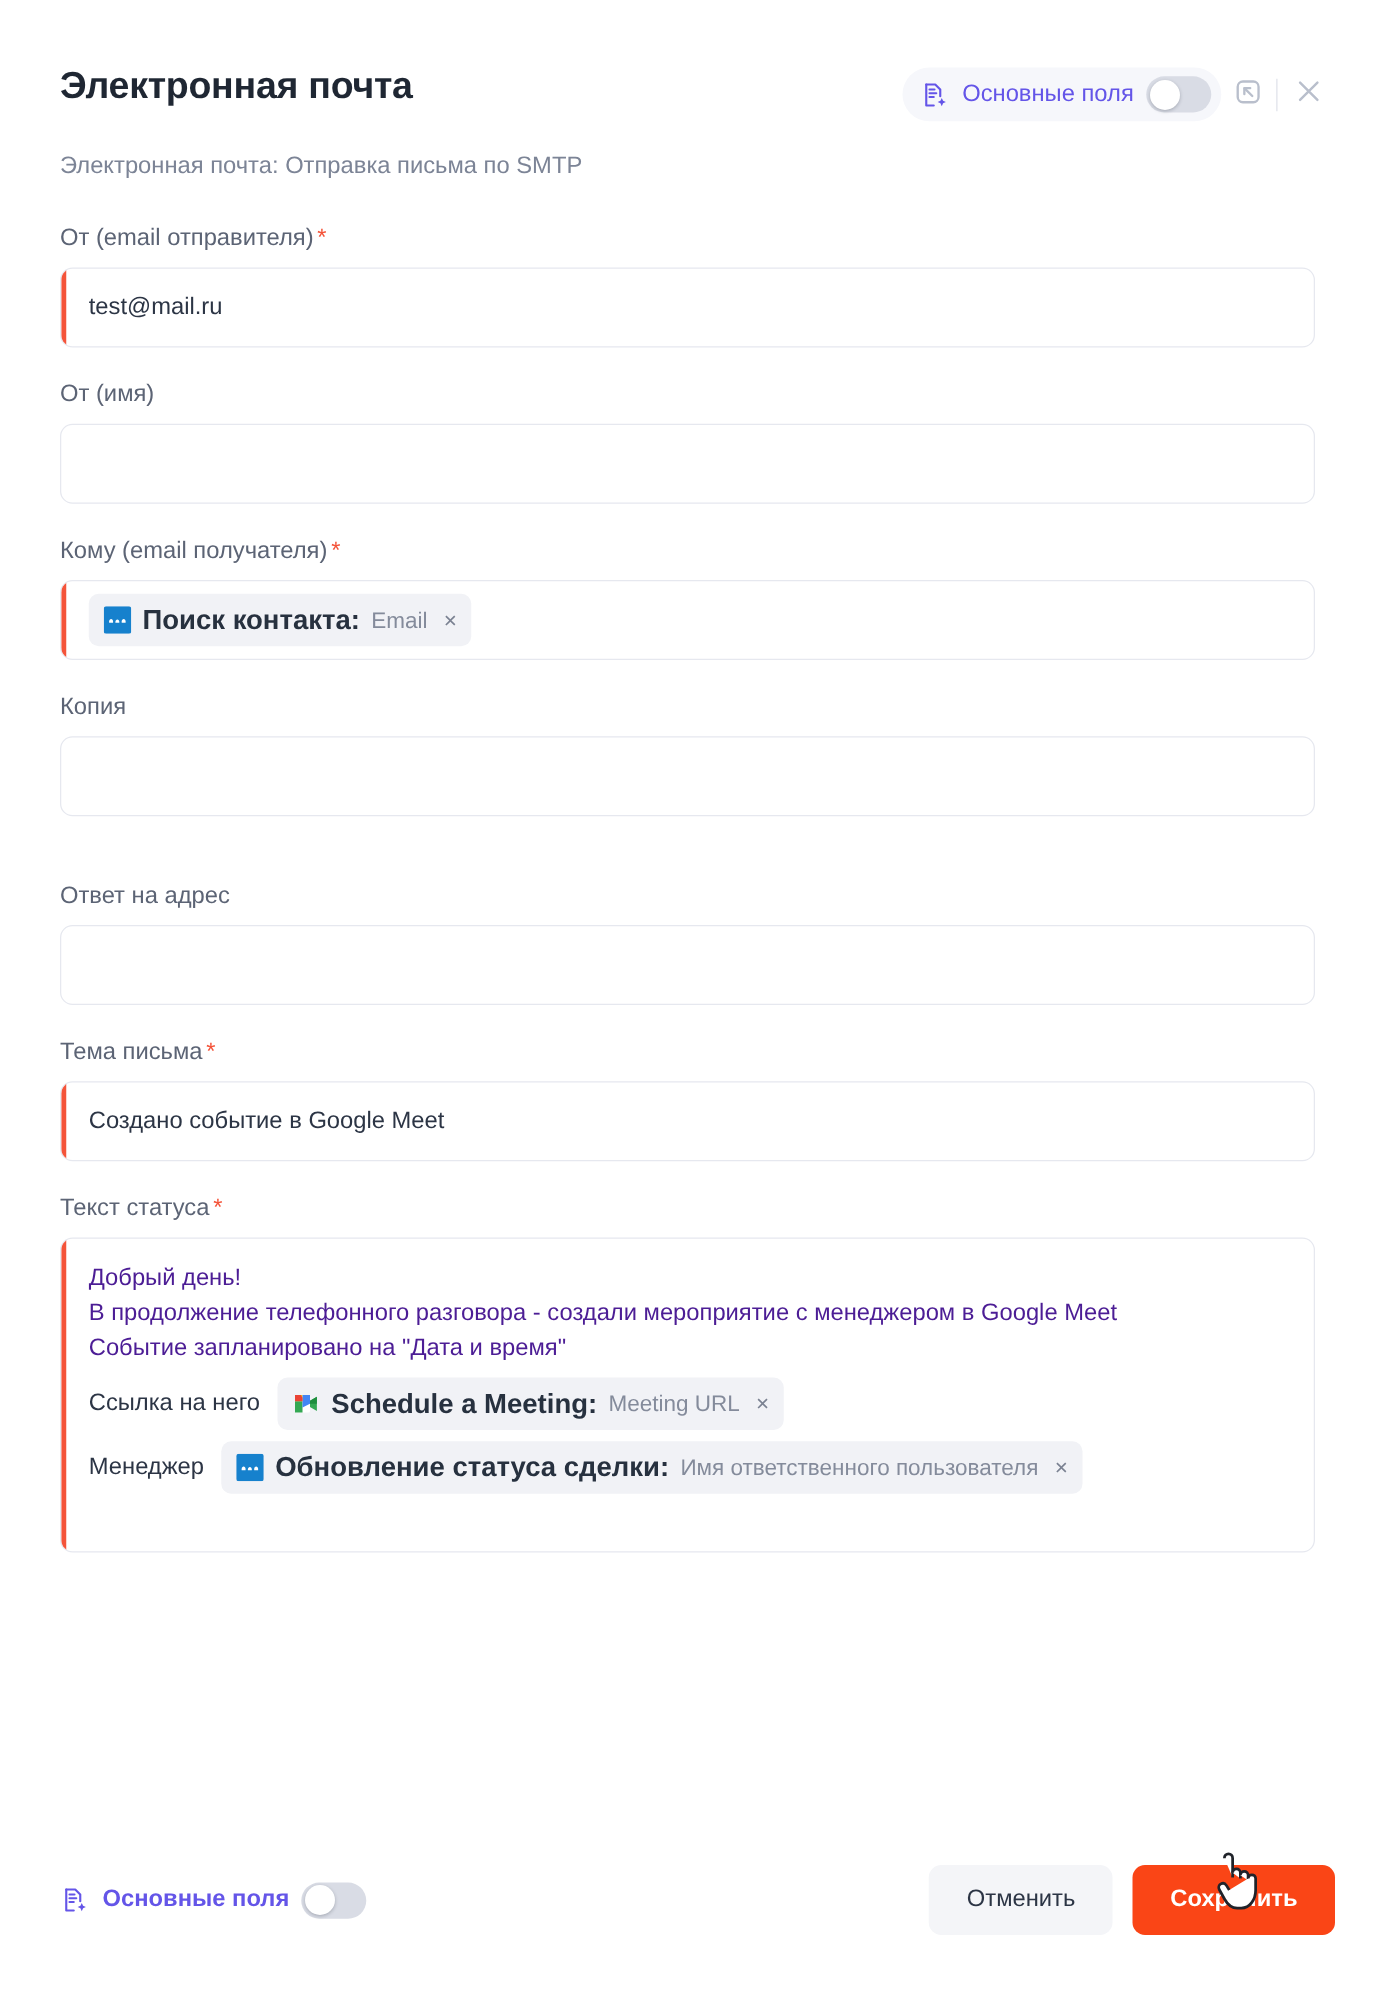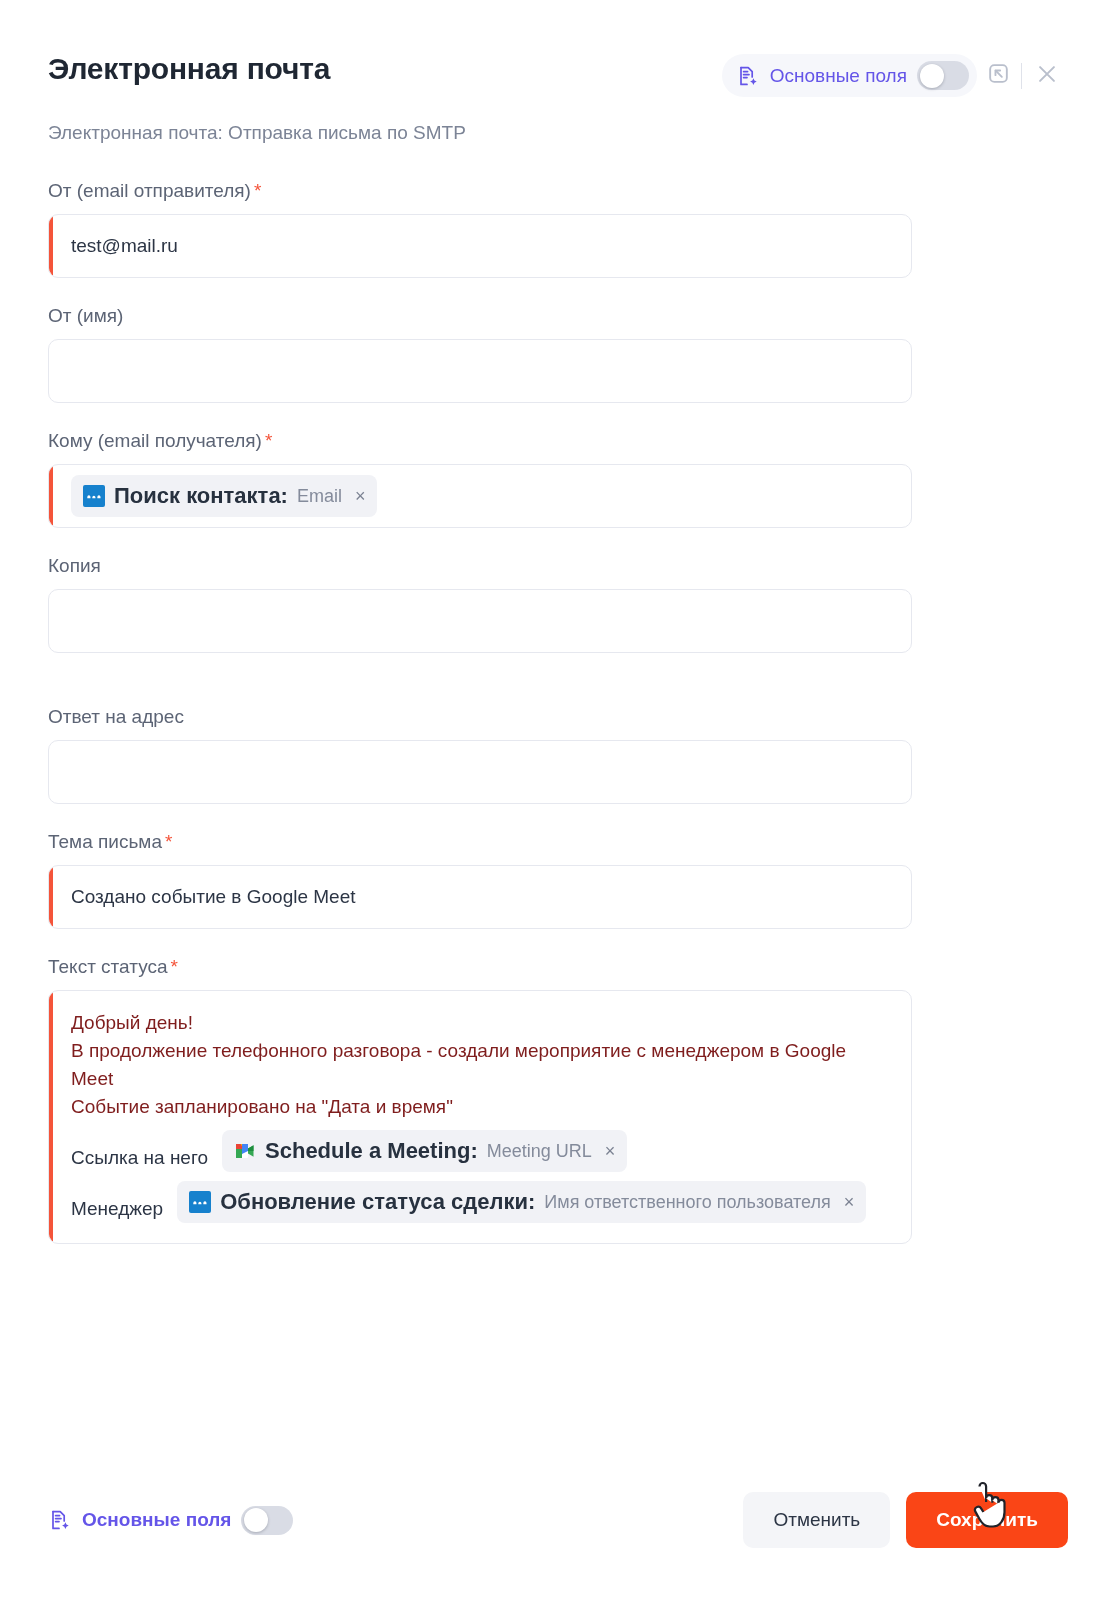--- a/index.html
+++ b/index.html
@@ -114,21 +114,21 @@
     font-size: 19px;
     color: #5c6475;
     line-height: 24px;
     margin-bottom: 11px;
     display: block;
   }
   .req { color: #f4543a; margin-left: 3px; }
 
   .control {
     position: relative;
-    width: 864px;
+    width: 1004px;
     border: 1px solid #e6e8ef;
     border-radius: 10px;
     background: #ffffff;
     min-height: 64px;
     display: flex;
     align-items: center;
     padding: 0 22px;
     overflow: hidden;
   }
   .control.required::before {
@@ -187,26 +187,26 @@
 
   
   .control.textarea {
     display: block;
     align-items: stretch;
     min-height: 252px;
     padding: 18px 22px 20px 22px;
   }
   .body-line {
     font-size: 19px;
-    color: #7f1d1d;
+    color: #4c1d95;
     line-height: 28px;
   }
   .body-inline {
     display: flex;
-    align-items: flex-end;
+    align-items: center;
     gap: 14px;
     margin-top: 9px;
     flex-wrap: wrap;
   }
   .body-inline .lead {
     font-size: 19px;
     color: #2c3545;
     line-height: 28px;
   }
 

